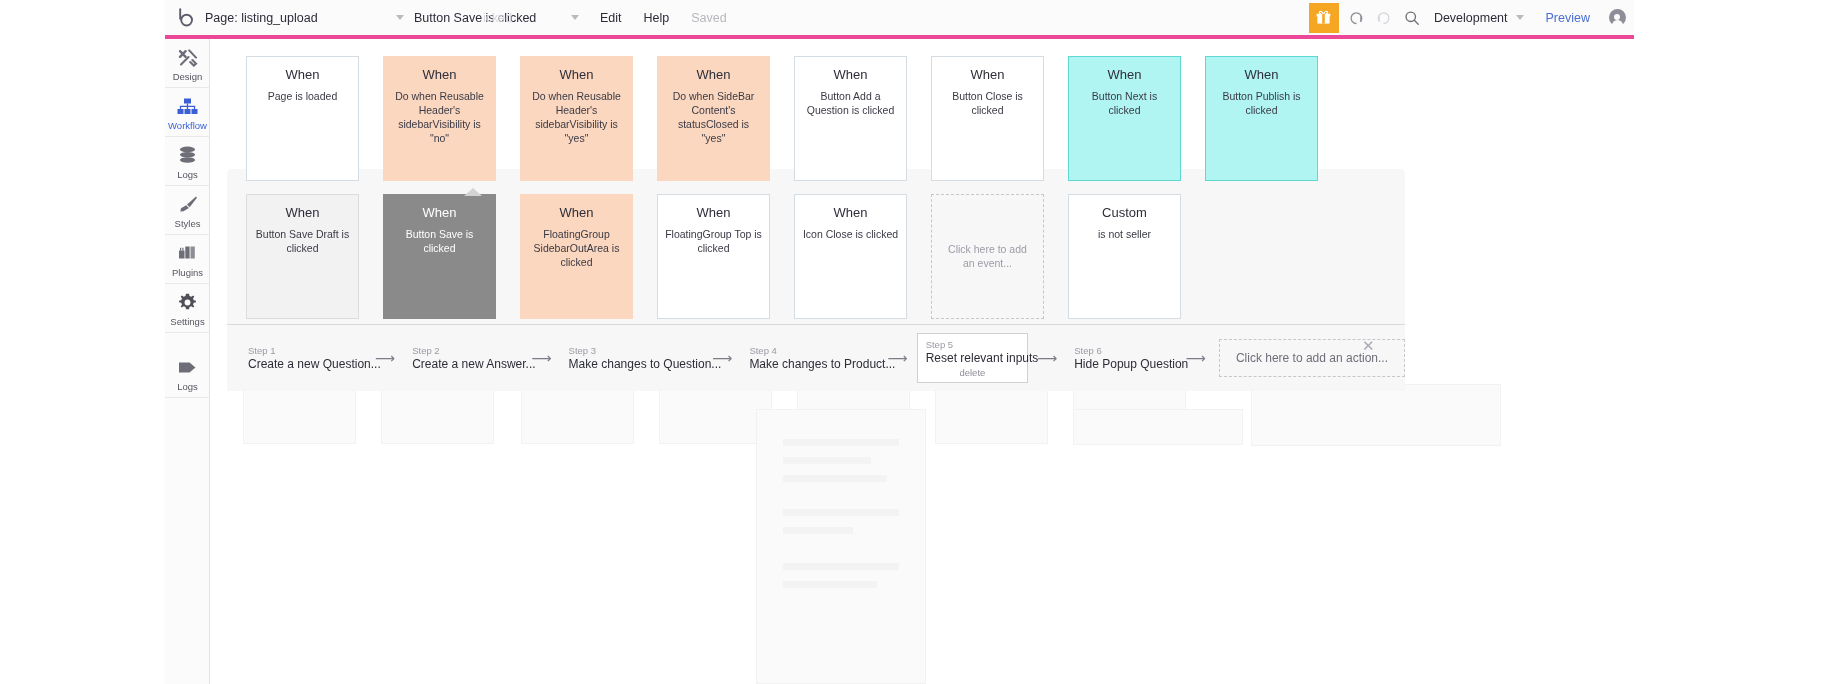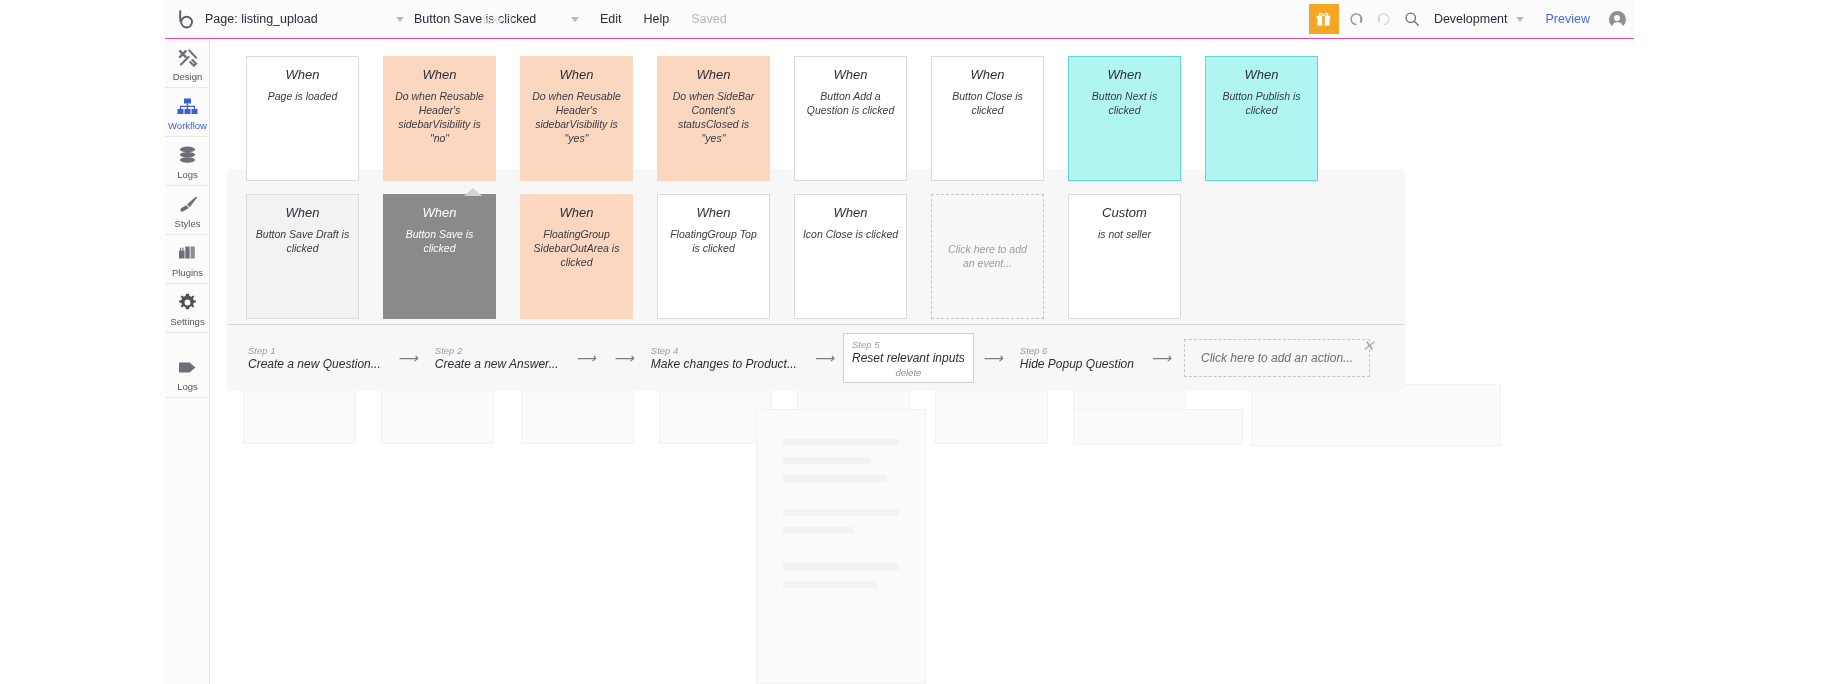--- a/index.html
+++ b/index.html
@@ -15,21 +15,21 @@
     position: absolute; left: 0; top: 0;
     width: 1830px; height: 684px;
     background: #ffffff;
   }
 
   
   .topbar {
     position: absolute; left: 165px; top: 0;
     width: 1469px; height: 39px;
     background: #fbfbfb;
-    border-bottom: 1px solid #ec4899;
+    border-bottom: 4px solid #ec4899;
     display: flex; align-items: center;
   }
   .bubble-logo {
     width: 26px; height: 39px;
     margin-left: 8px;
     display: flex; align-items: center; justify-content: center;
     color: #6b6b78;
   }
   .page-selector {
     display: flex; align-items: center;
@@ -142,21 +142,20 @@
     display: flex; align-items: center; justify-content: center;
     color: #b5b5bd; font-size: 9px;
   }
 
   
   .canvas {
     position: absolute; left: 211px; top: 39px;
     width: 1423px; height: 645px;
     background: #ffffff;
     overflow: hidden;
-    font-style: italic;
   }
 
   
   .ghost-layer { position: absolute; left: 0; top: 0; width: 1423px; height: 645px; }
   .ghost-box { position: absolute; background: #fafafa; border: 1px solid #f2f2f3; }
   .ghost-line { position: absolute; background: #f3f3f4; }
 
   .event-row {
     position: absolute;
     display: flex;
@@ -546,20 +545,24 @@
         <div class="step-name">Create a new Question...</div>
       </div>
       <div class="arrow">⟶</div>
 
       <div class="step">
         <div class="step-num">Step 2</div>
         <div class="step-name">Create a new Answer...</div>
       </div>
       <div class="arrow">⟶</div>
 
+      <div class="step">
+        <div class="step-num">Step 3</div>
+        <div class="step-name">Make changes to Question...</div>
+      </div>
       <div class="arrow">⟶</div>
 
       <div class="step">
         <div class="step-num">Step 4</div>
         <div class="step-name">Make changes to Product...</div>
       </div>
       <div class="arrow">⟶</div>
 
       <div class="step selected">
         <div class="step-num">Step 5</div>

